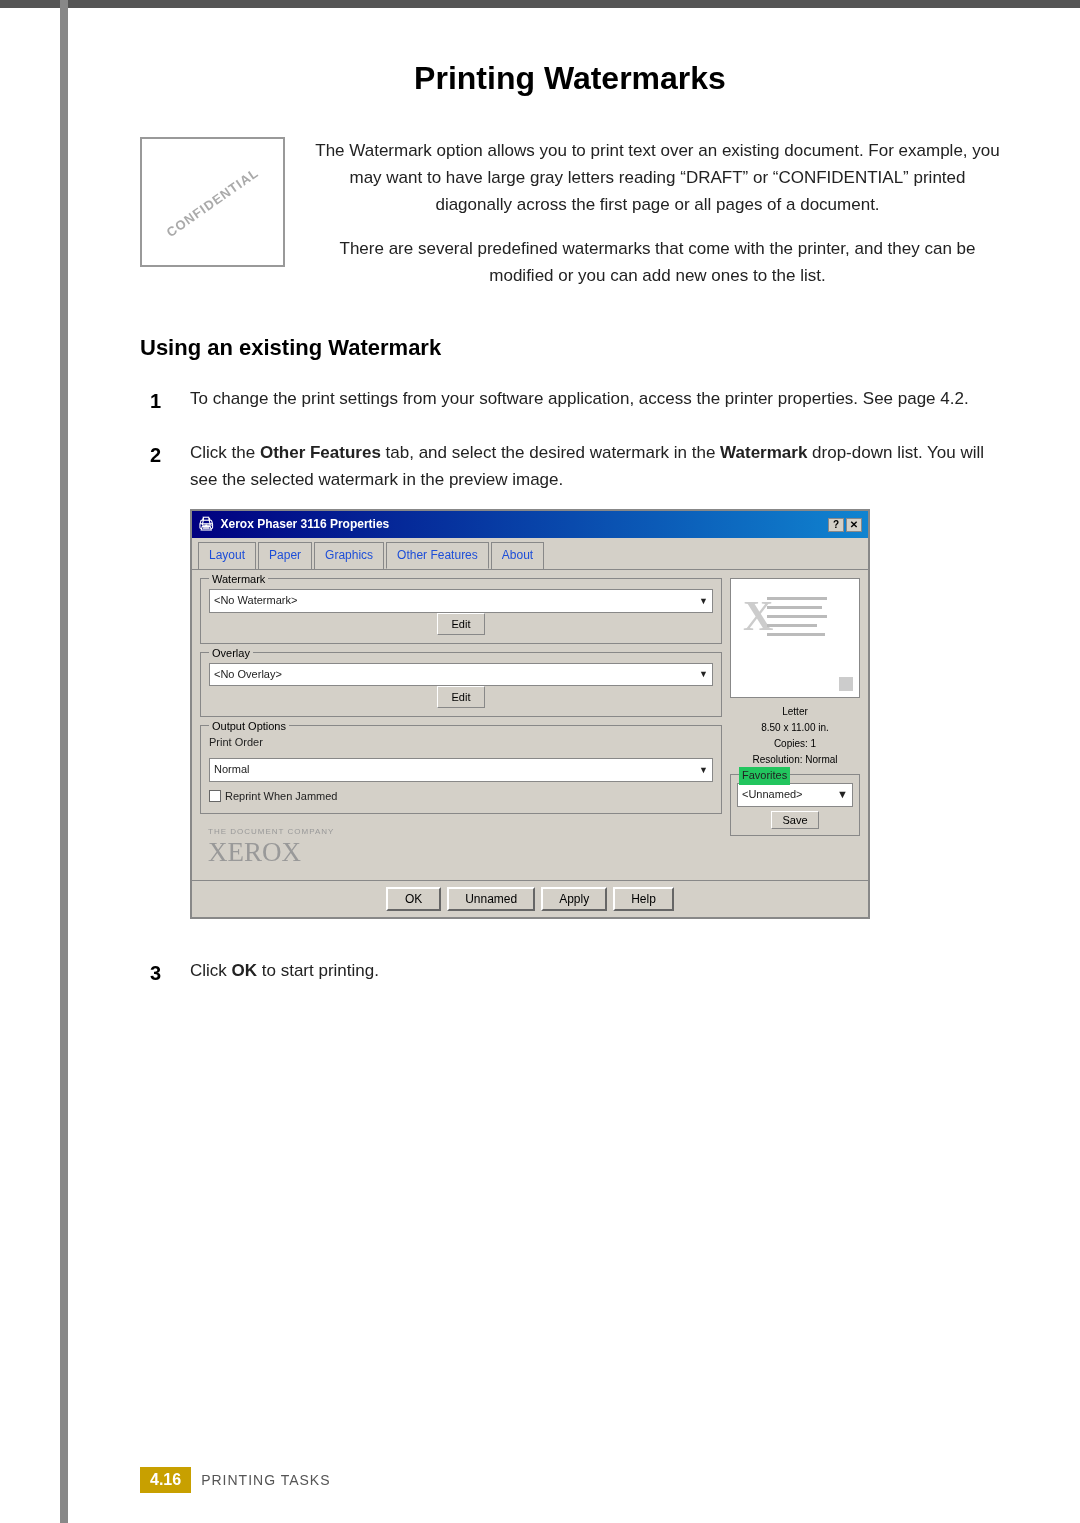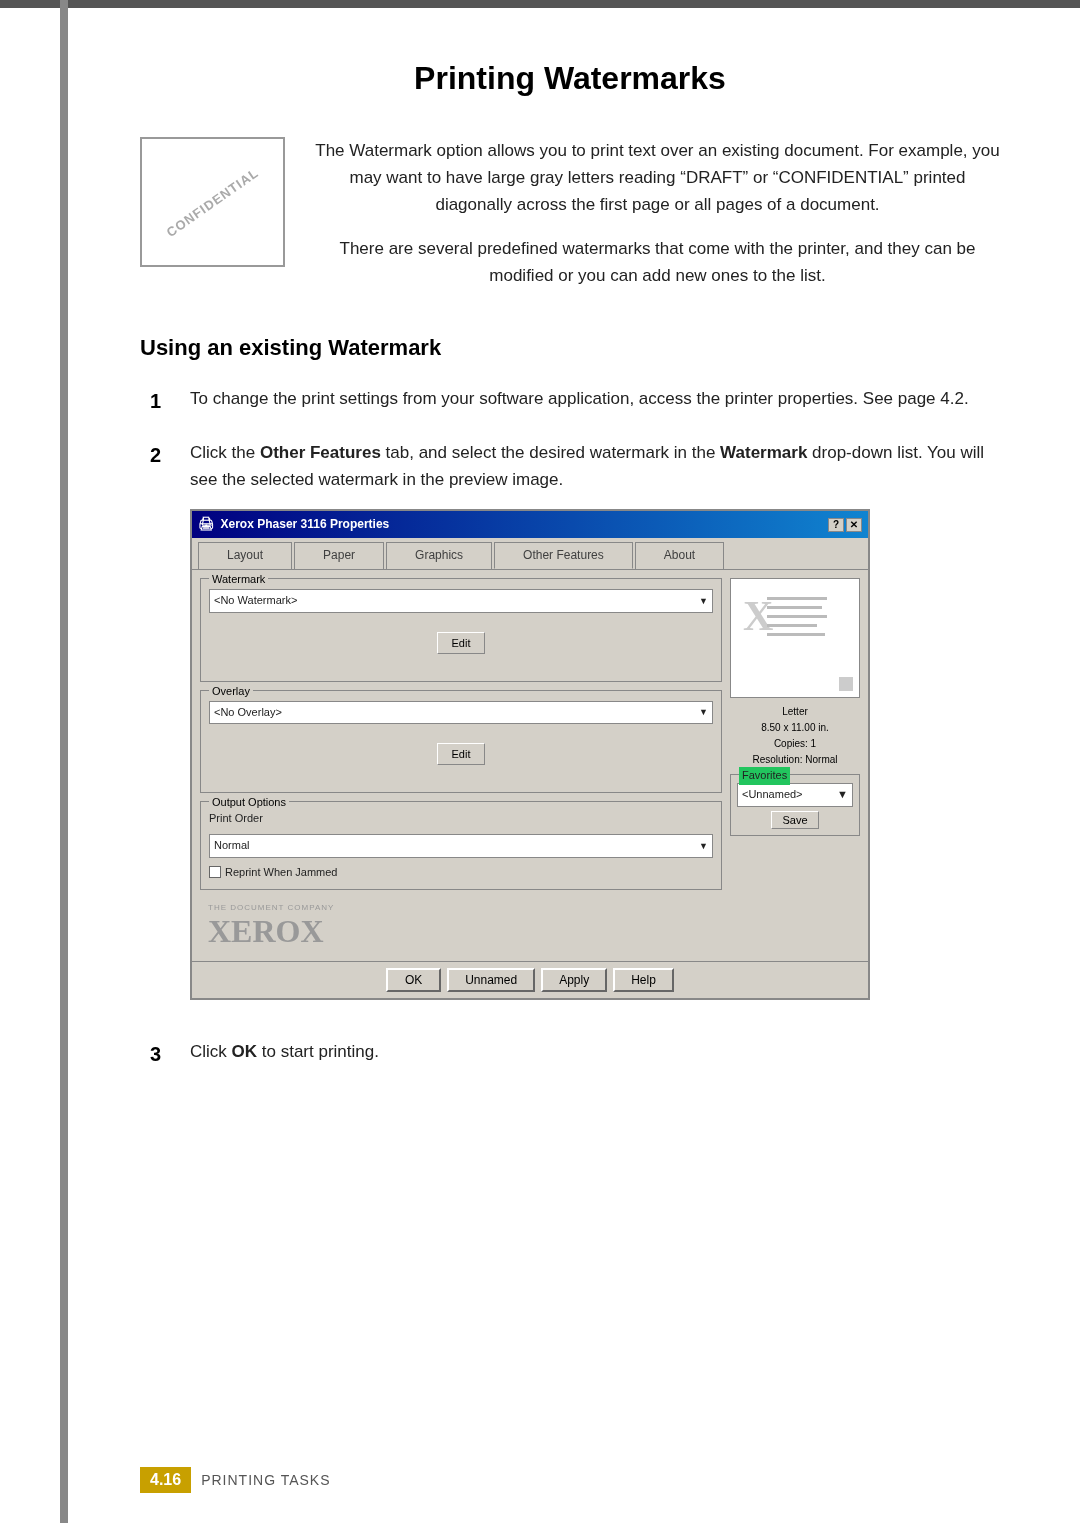--- a/index.html
+++ b/index.html
@@ -180,27 +180,27 @@
 
     .dialog-tabs {
       background: #d4d0c8;
       padding: 4px 6px 0 6px;
       display: flex;
       gap: 2px;
       border-bottom: 1px solid #888;
     }
 
     .tab {
-      padding: 3px 28px;
+      padding: 3px 10px;
       background: #d4d0c8;
       border: 1px solid #888;
       border-bottom: none;
       font-size: 12px;
       cursor: pointer;
-      color: #404040;
+      color: #1d4ed8;
     }
 
     .tab.active {
       background: #d4d0c8;
       border-bottom: 1px solid #d4d0c8;
       z-index: 1;
       font-weight: normal;
     }
 
     .dialog-body {
@@ -260,21 +260,21 @@
 
     .dialog-btn {
       background: #d4d0c8;
       border: 1px solid #888;
       border-top-color: #fff;
       border-left-color: #fff;
       padding: 4px 14px;
       font-size: 11px;
       cursor: pointer;
       display: block;
-      margin: 19px auto;
+      margin: 0 auto;
     }
 
     .dialog-btn-small {
       padding: 2px 10px;
     }
 
     .print-order-label {
       font-size: 11px;
       margin-bottom: 2px;
       margin-top: 4px;
@@ -296,22 +296,22 @@
       display: inline-block;
     }
 
     .xerox-footer {
       padding: 4px 8px 6px 8px;
       font-size: 9px;
       color: #666;
     }
 
     .xerox-logo {
-      font-size: 32px;
-      font-weight: bold;
+      font-size: 27px;
+      font-weight: normal;
       color: #999;
       font-family: serif;
       line-height: 1;
     }
 
     .xerox-tagline {
       font-size: 8px;
       color: #999;
       text-transform: uppercase;
       letter-spacing: 1px;

